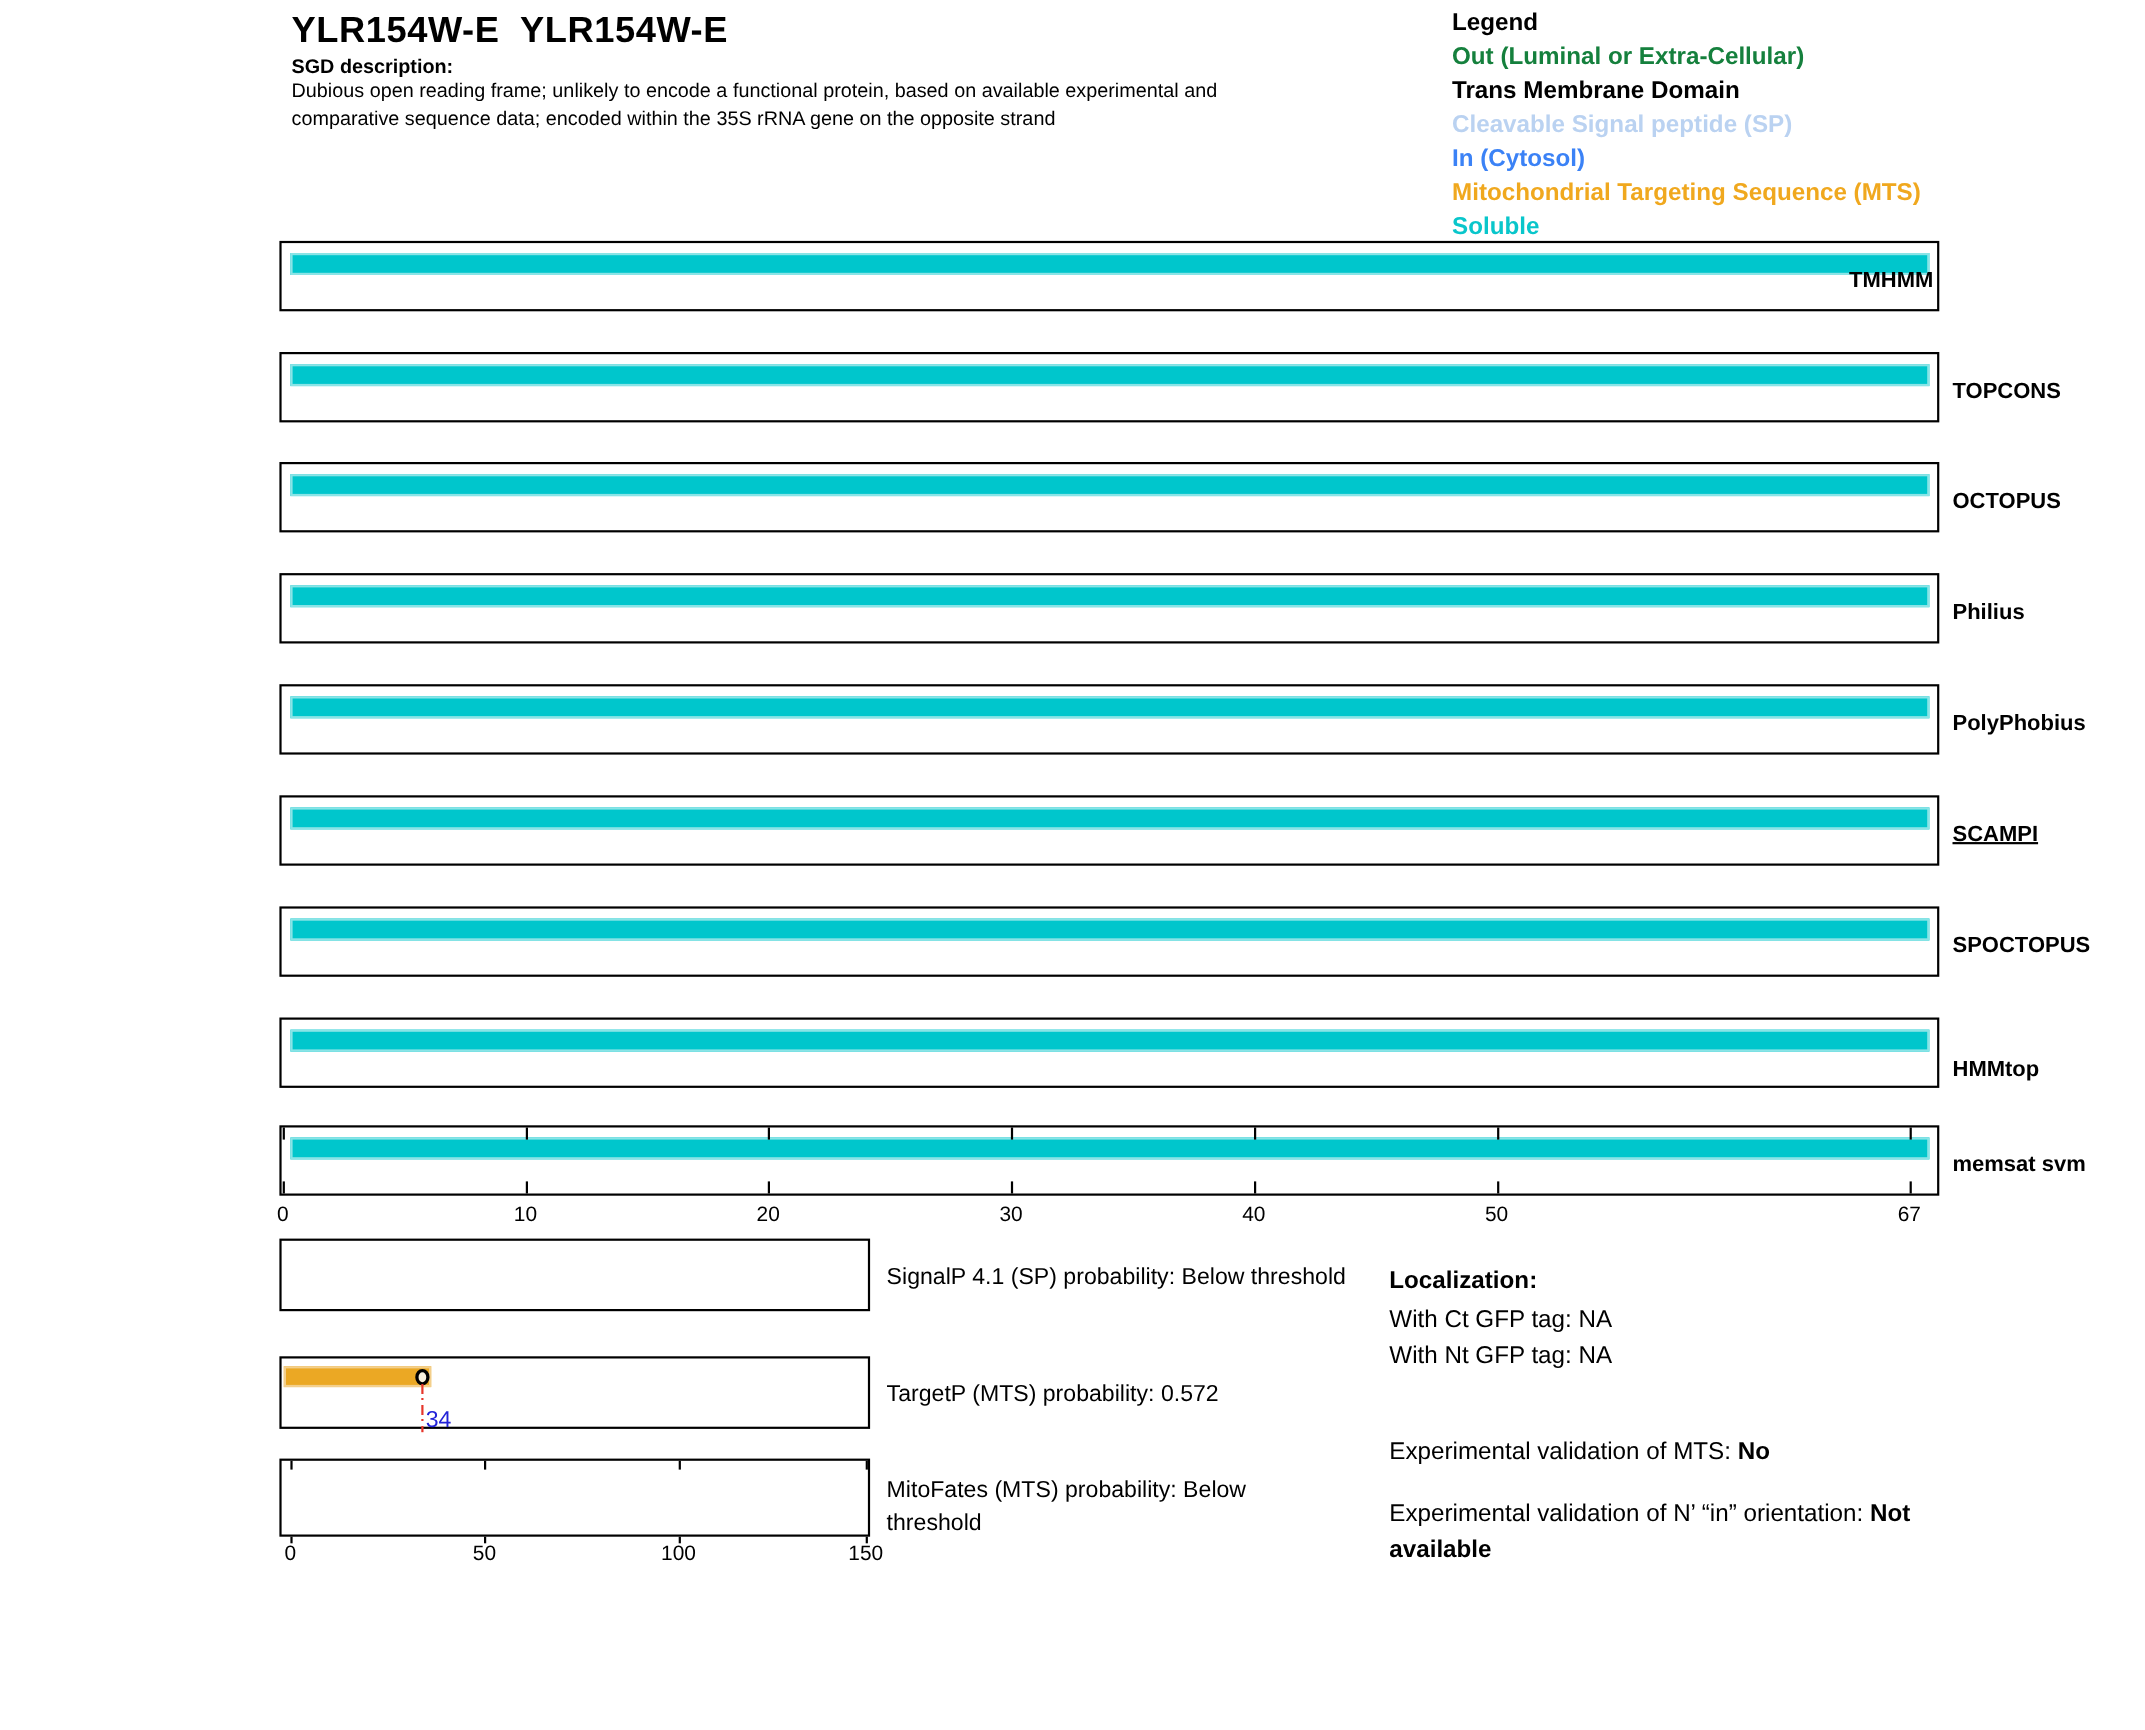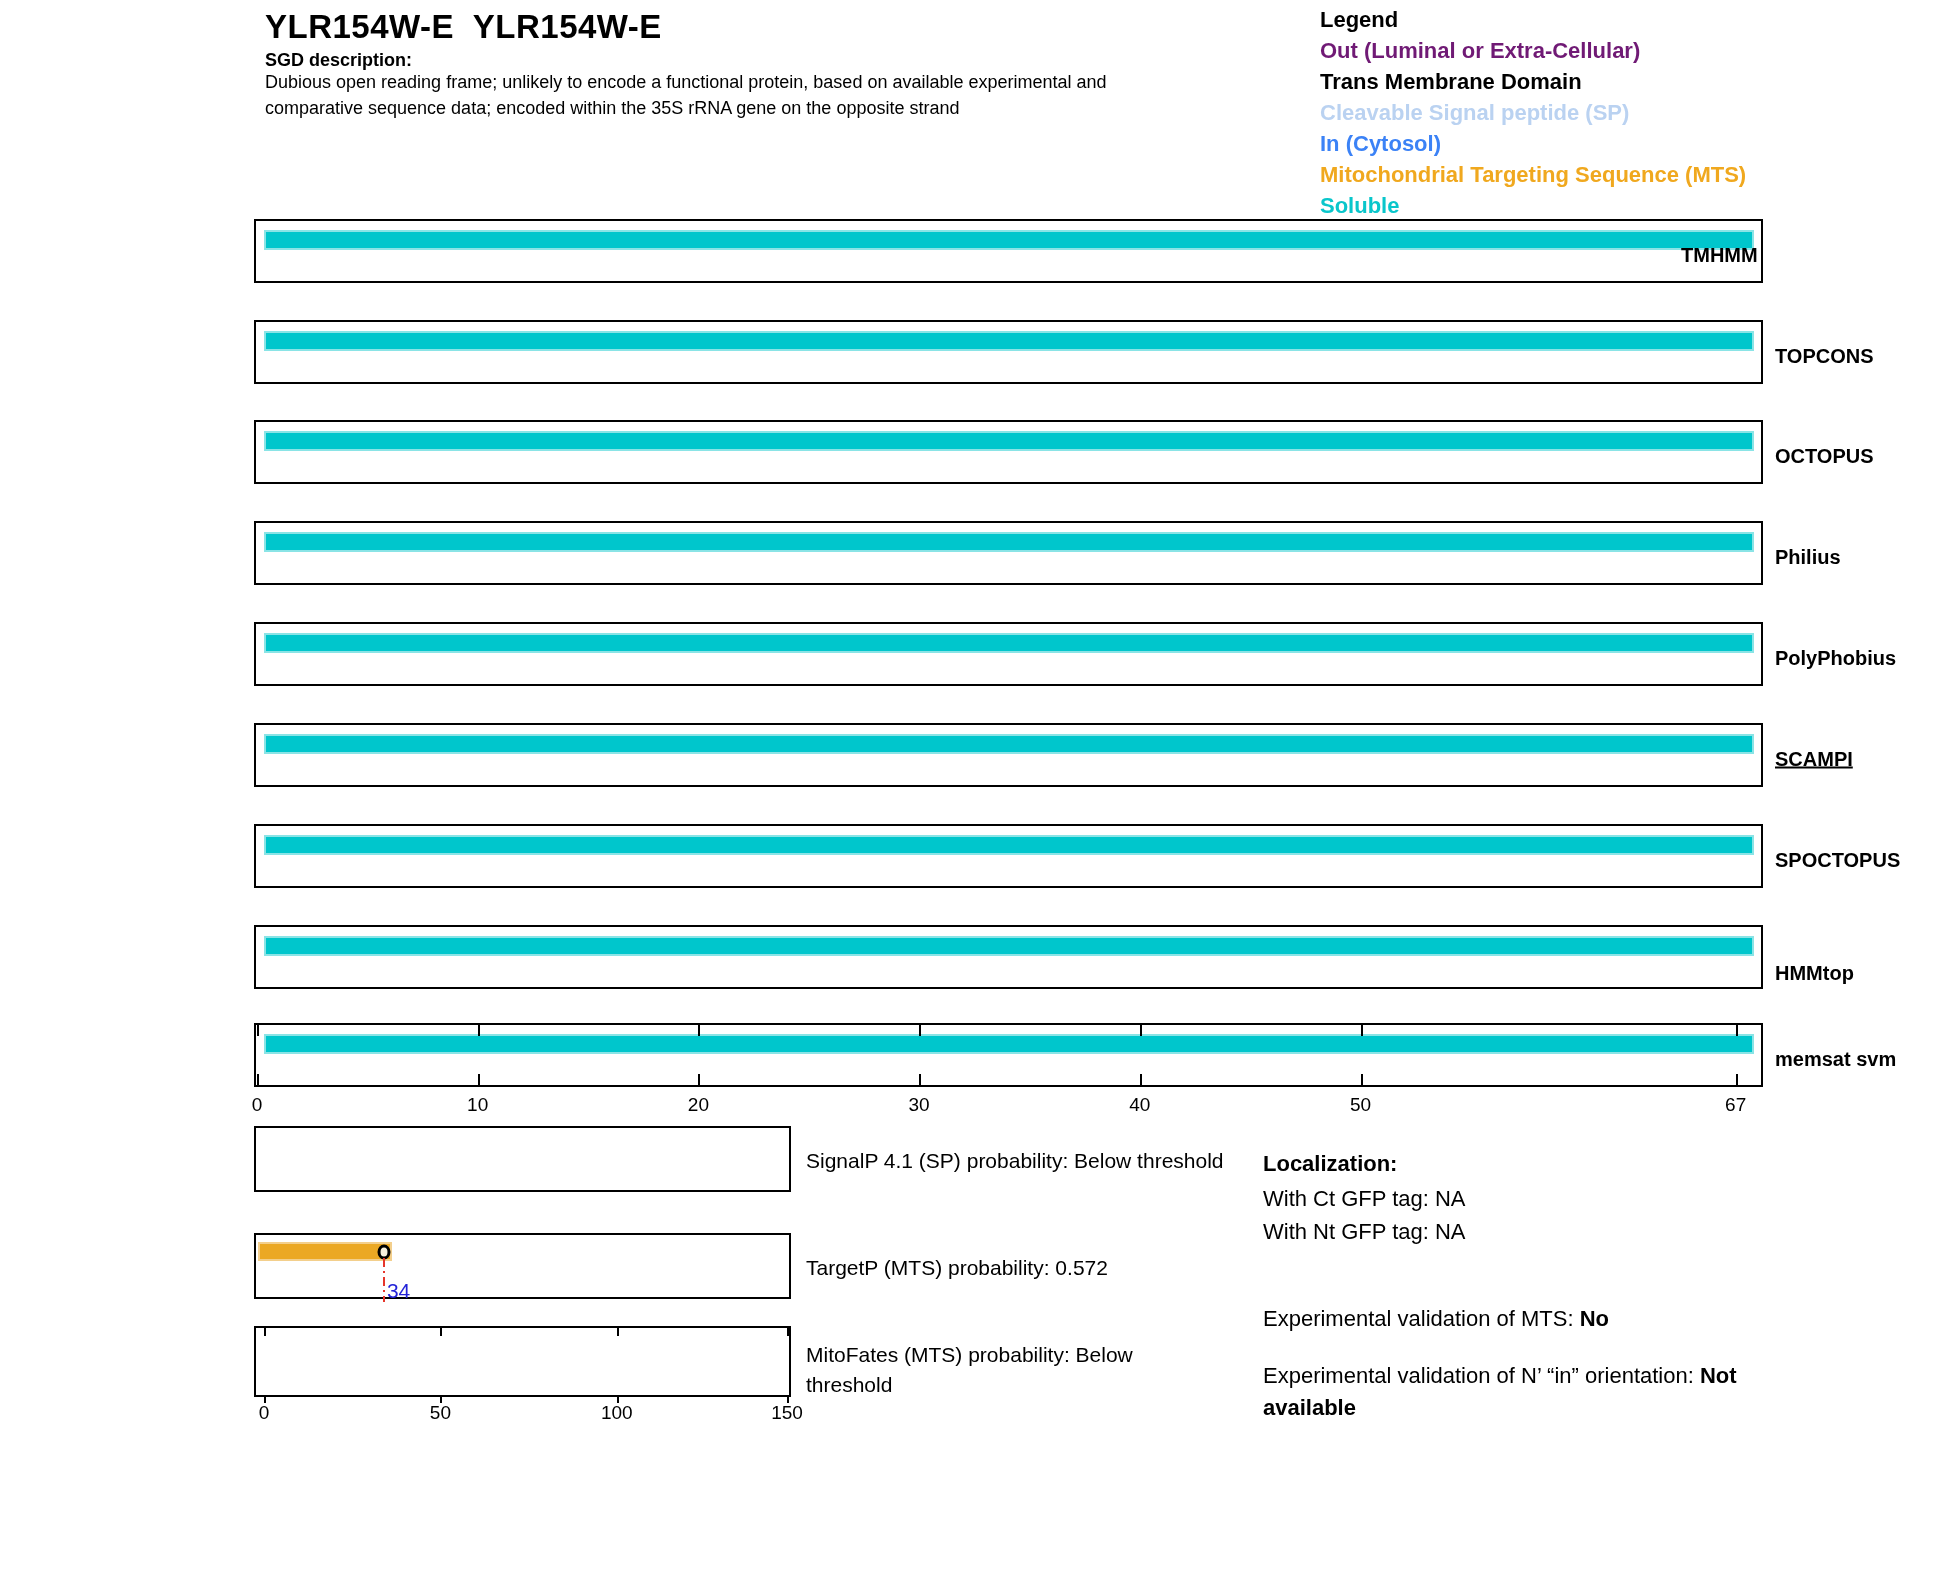--- a/index.html
+++ b/index.html
@@ -35,21 +35,21 @@
 <div class="page">
 
   <div class="abs title" style="left:265px;top:8px">YLR154W-E  YLR154W-E</div>
   <div class="abs sgd-label" style="left:265px;top:50px">SGD description:</div>
   <div class="abs desc" style="left:265px;top:72px">Dubious open reading frame; unlikely to encode a functional protein, based on available experimental and</div>
   <div class="abs desc" style="left:265px;top:98px">comparative sequence data; encoded within the 35S rRNA gene on the opposite strand</div>
 
   <div class="abs" style="left:1320px;top:4px">
     <div class="legend-title">Legend</div>
     <div id="legend-entries">
-        <div class="legend-entry" style="color: #701a75;">Out (Luminal or Extra-Cellular)</div>
+        <div class="legend-entry" style="color: #15803d;">Out (Luminal or Extra-Cellular)</div>
         <div class="legend-entry" style="color: #000000;">Trans Membrane Domain</div>
         <div class="legend-entry" style="color: rgb(186, 210, 241);">Cleavable Signal peptide (SP)</div>
         <div class="legend-entry" style="color: #3b82f6;">In (Cytosol)</div>
         <div class="legend-entry" style="color: rgb(240, 168, 30);">Mitochondrial Targeting Sequence (MTS)</div>
         <div class="legend-entry" style="color: rgb(9, 198, 203);">Soluble</div>
       </div>
   </div>
 
   <div id="tracks"></div>
   <div id="residue-axis"></div>

